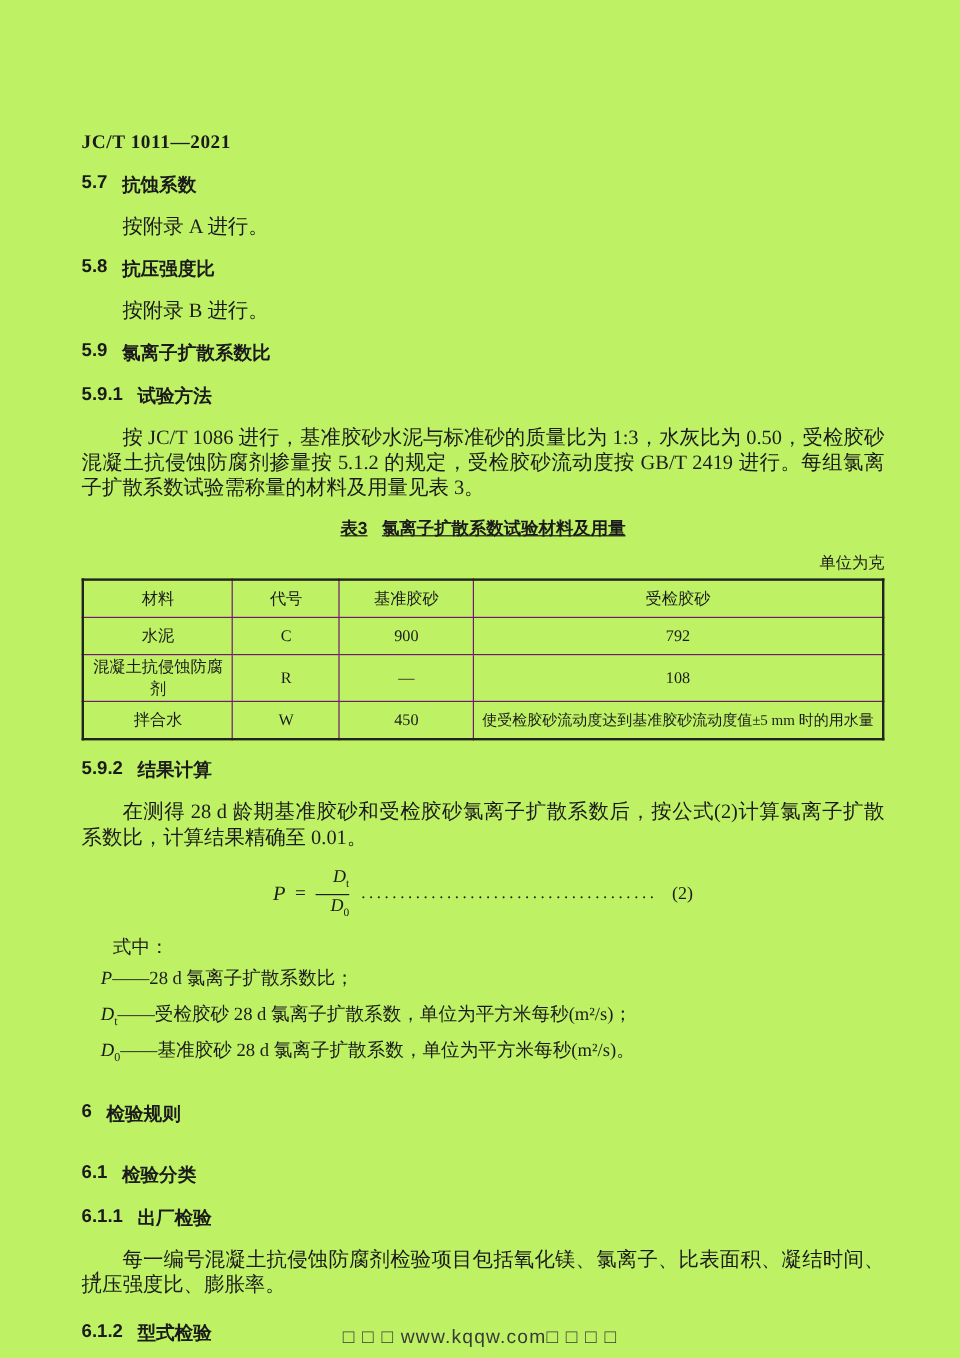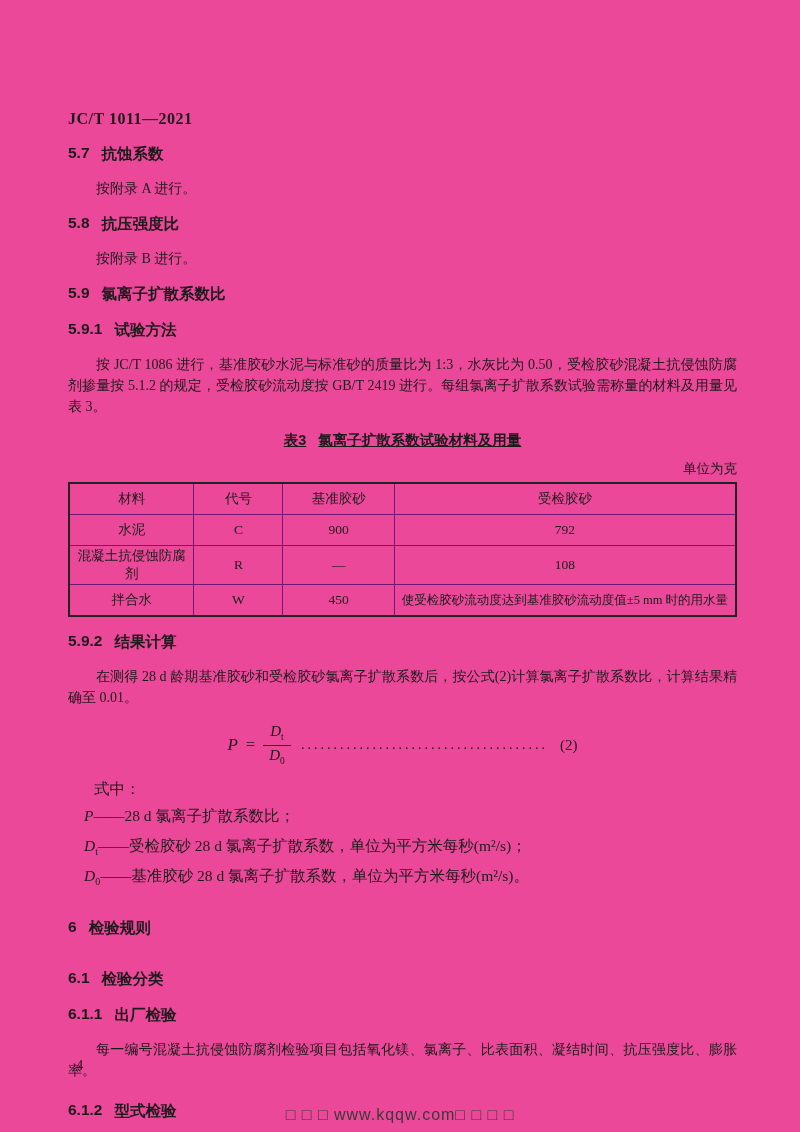--- a/index.html
+++ b/index.html
@@ -1,35 +1,35 @@
 <!DOCTYPE html>
 <html><head>
 <meta charset="utf-8">
 <style>
   html,body { margin:0; padding:0; background:#ffffff; }
   .page {
     width:800px; height:1132px; position:relative; overflow:hidden;
-    background:#ec4899; color:#1b1b1b;
+    background:#bef264; color:#1b1b1b;
     font-family:"Liberation Serif", serif;
   }
   .content { padding:110px 63px 0 68px; }
 
   .running-header {
     font-family:"Liberation Serif", serif; font-weight:bold;
     font-size:16px; letter-spacing:0.5px; margin-bottom:16px;
   }
 
   .h-num-title {
     font-family:"Liberation Sans", sans-serif; font-weight:bold;
     font-size:15.5px; margin:15px 0 13px 0; display:flex; gap:12px;
   }
   .h-top { margin-top:24px; margin-bottom:20px; }
 
   .body-p {
-    font-size:14px; line-height:21px; margin:0 0 9px 0;
+    font-size:17px; line-height:21px; margin:0 0 9px 0;
     text-align:justify;
   }
   .indent { text-indent:2em; }
 
   .tbl-caption {
     font-family:"Liberation Sans", sans-serif; font-weight:bold;
     font-size:14.5px; text-align:center; margin:14px 0 10px 0;
     display:flex; justify-content:center; gap:12px;text-decoration:underline;
   }
   .unit-note { text-align:right; font-size:13.5px; margin:0 0 4px 0; }
@@ -45,21 +45,21 @@
   .col-material { width:18.5%; } .col-code { width:13%; }
   .col-ref { width:16.5%; } .col-test { width:52%; }
   .long-cell { font-size:12.5px; white-space:nowrap; }
 
   .formula-row {
     display:flex; justify-content:center; align-items:center;
     margin:16px 0 12px 0; font-size:15px;
   }
   .f-var { font-style:italic; font-size:17px; font-family:"Liberation Serif", serif; }
   .f-eq { margin:0 8px; font-size:16px; }
-  .frac { display:inline-flex; flex-direction:column; align-items:center; line-height:1.05; }
+  .frac { display:inline-flex; flex-direction:column; align-items:flex-end; line-height:1.05; }
   .frac i { font-style:italic; }
   .frac sub { font-size:9.5px; }
   .frac-bar { width:28px; height:1px; background:#1b1b1b; margin:2px 0; }
   .f-dots { letter-spacing:3px; margin-left:10px; font-size:14px; }
   .f-label { margin-left:12px; font-size:15px; }
 
   .where-intro { font-size:15.5px; margin:4px 0 4px 26px; }
   .where-item { font-size:15.5px; line-height:24px; margin:0 0 0 16px; }
   .where-item .sym { font-style:italic; }
   .where-item sub { font-size:10px; }

